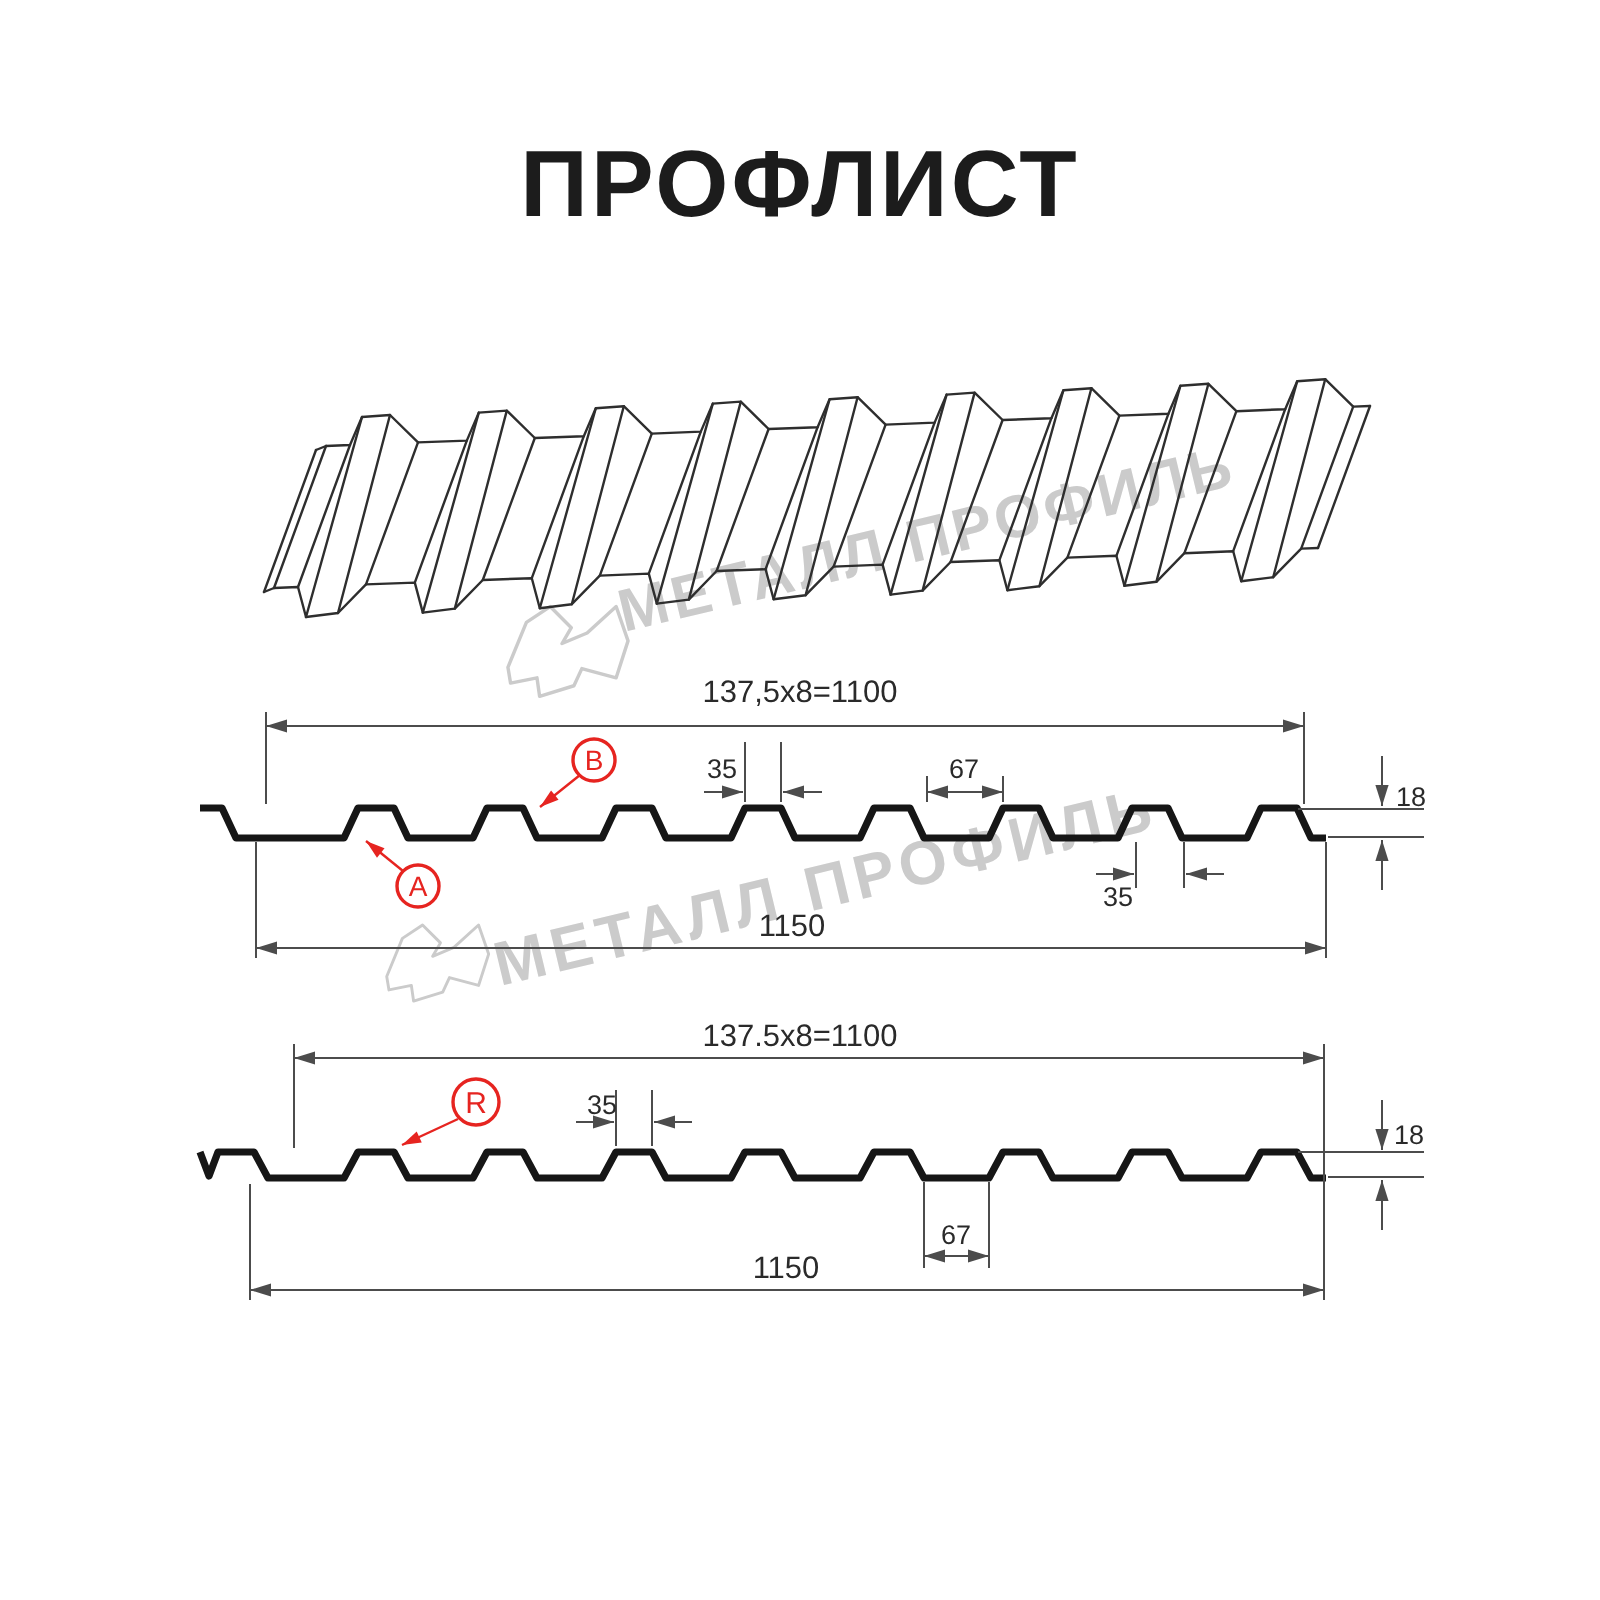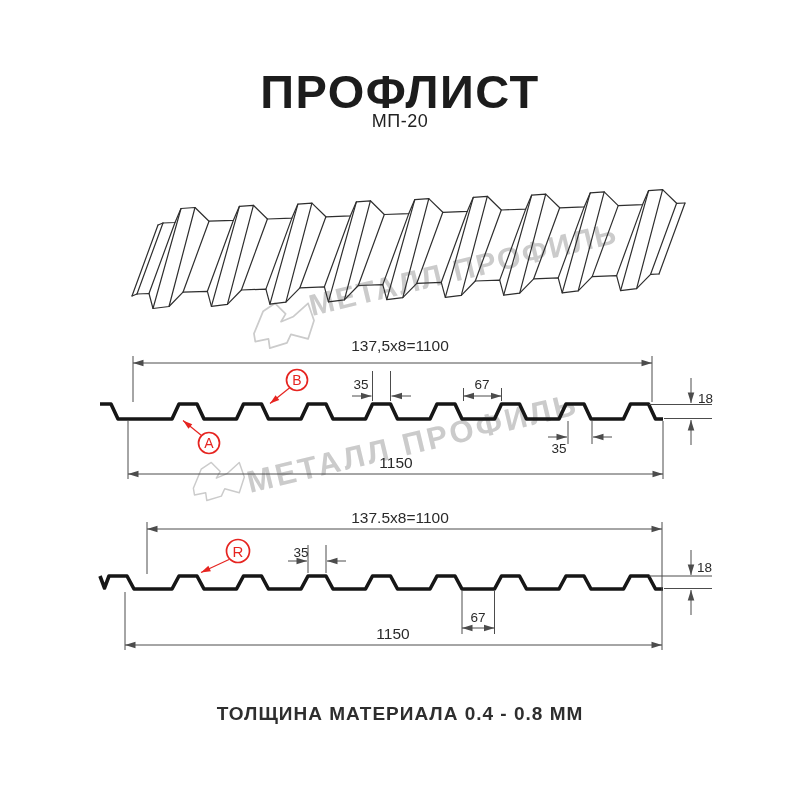--- a/index.html
+++ b/index.html
@@ -195,15 +195,13 @@
 
       <g>
         <line class="rl" x1="229" y1="559.5" x2="201" y2="572.5" marker-end="url(#mR)"></line>
         <circle class="rc" cx="238" cy="551" r="11.5"></circle>
         <text class="rt" x="238" y="556.5" text-anchor="middle" style="font-size:15px">R</text>
       </g>
     </g>
   </svg>
 
   <div class="title">ПРОФЛИСТ</div>
-  <div class="subtitle">МП-20</div>
-  <div class="footer">ТОЛЩИНА МАТЕРИАЛА 0.4 - 0.8 ММ</div>
 </div>
 
 </body></html>

